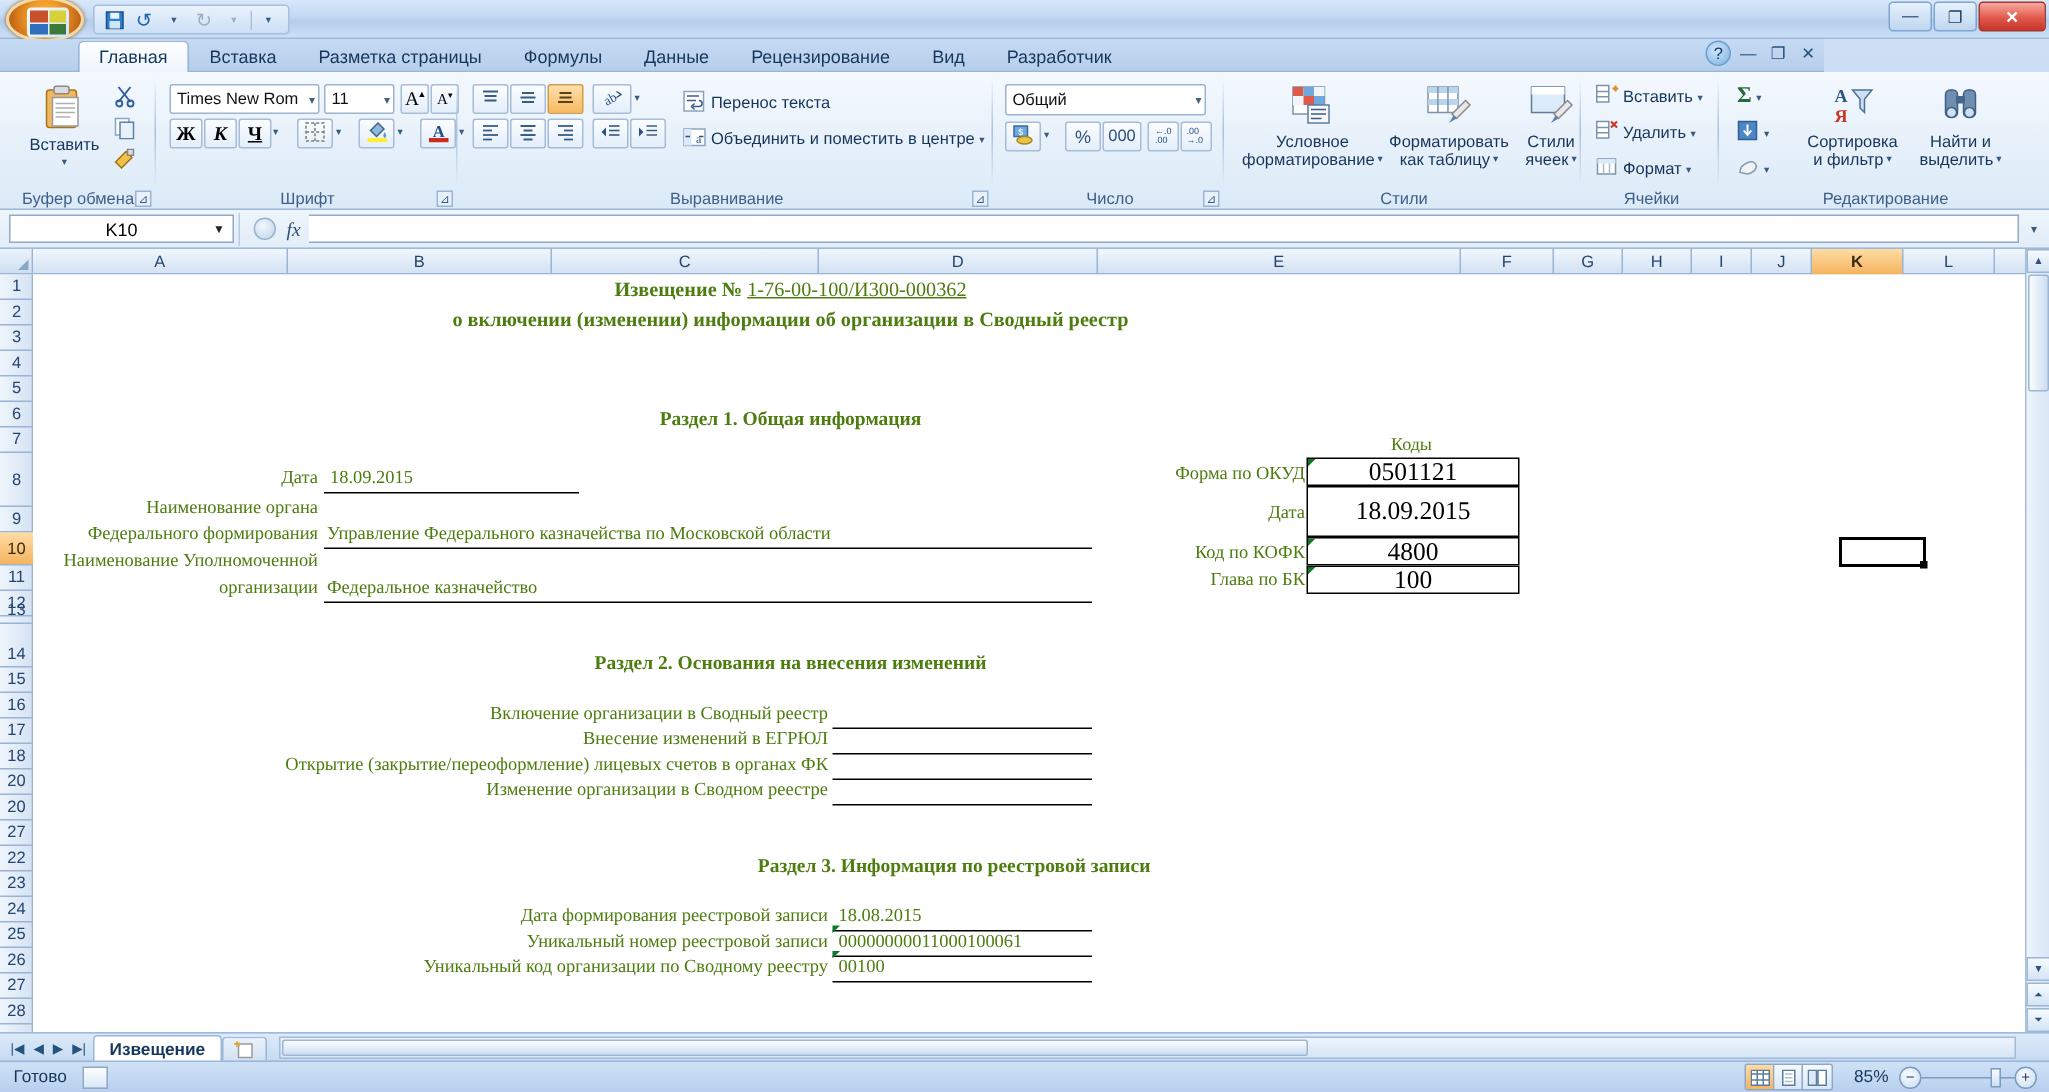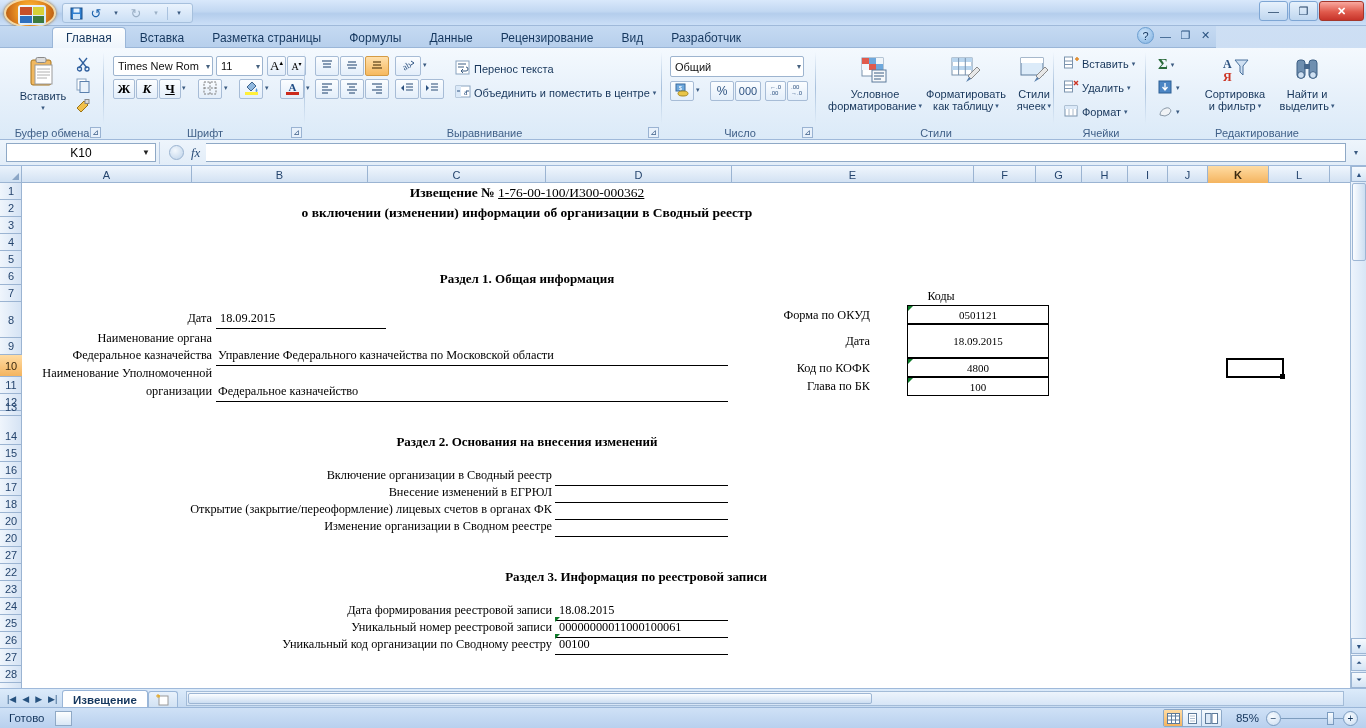--- a/index.html
+++ b/index.html
@@ -120,31 +120,31 @@
   .rowhdr{ position:absolute; left:0; top:17px; width:22px; bottom:0;
     background:linear-gradient(90deg,#eff5fc,#d5e3f4); border-right:1px solid #9bb4d2; }
   .rh{ position:absolute; left:0; width:22px; font-size:11px; color:#25456e;
     display:flex; align-items:center; justify-content:center;
     border-bottom:1px solid #9bb4d2; }
   .rh.sel{ background:linear-gradient(180deg,#ffdca3,#f4b45f); color:#3b2a10; }
   .sheet{ position:absolute; left:22px; top:17px; right:0; bottom:0; overflow:hidden;
     background:#fff; }
 
   
-  .doc{ position:absolute; font-family:"Liberation Serif", serif; color:#000000; }
+  .doc{ position:absolute; font-family:"Liberation Serif", serif; color:#4d7c0f; }
   .ttl{ font-weight:bold; font-size:13.5px; }
   .ttl-ul{ font-weight:normal; text-decoration:underline; }
   .sec{ font-weight:bold; font-size:13px; }
   .lbl{ font-size:12.3px; text-align:right; }
   .val{ font-size:12.3px; }
   .uline{ position:absolute; border-bottom:1px solid #000; }
   .codes-title{ font-size:12px; }
   .codebox{ position:absolute; border:1px solid #000; background:#fff;
-    font-family:"Liberation Serif", serif; font-size:11px;
-    display:flex; align-items:center; justify-content:center;margin-left:36px; }
+    font-family:"Liberation Serif", serif; font-size:17px;
+    display:flex; align-items:center; justify-content:center; }
   .errtri{ position:absolute; left:0; top:0; width:0; height:0;
     border-left:5px solid #0c7a28; border-bottom:5px solid transparent; }
   .selbox{ position:absolute; border:2px solid #000; }
   .selbox .handle{ position:absolute; right:-3px; bottom:-3px; width:5px; height:5px;
     background:#000; }
 
   
   .tabstrip{ position:absolute; left:0; top:688px; width:1366px; height:19px;
     background:linear-gradient(180deg,#dcebfa,#c7dbf1); border-top:1px solid #9fb9da; }
   .navbtns{ display:flex; align-items:center; gap:6px; height:19px; padding:0 7px;
@@ -786,21 +786,21 @@
       <div class="codebox" style="left:849px; top:194px; width:142px; height:19px;">
         <span class="errtri"></span>
         <span>100</span>
       </div>
 
       <div class="doc lbl" style="left:50px; top:128px; width:140px;">Дата</div>
       <div class="doc val" style="left:198px; top:128px;">18.09.2015</div>
       <div class="uline" style="left:194px; top:145px; width:170px;"></div>
 
       <div class="doc lbl" style="left:20px; top:148px; width:170px;">Наименование органа</div>
-      <div class="doc lbl" style="left:20px; top:165px; width:170px;">Федеральное казначейства</div>
+      <div class="doc lbl" style="left:20px; top:165px; width:170px;">Федерального формирования</div>
       <div class="doc val" style="left:196px; top:165px;">Управление Федерального казначейства по Московской области</div>
       <div class="uline" style="left:194px; top:182px; width:512px;"></div>
 
       <div class="doc lbl" style="left:-5px; top:183px; width:195px;">Наименование Уполномоченной</div>
       <div class="doc lbl" style="left:20px; top:201px; width:170px;font-family:Liberation Serif, serif;">организации</div>
       <div class="doc val" style="left:196px; top:201px;">Федеральное казначейство</div>
       <div class="uline" style="left:194px; top:218px; width:512px;"></div>
 
       <div class="doc sec" style="left:265px; top:251px; width:480px; text-align:center;">Раздел 2. Основания на внесения изменений</div>
 

